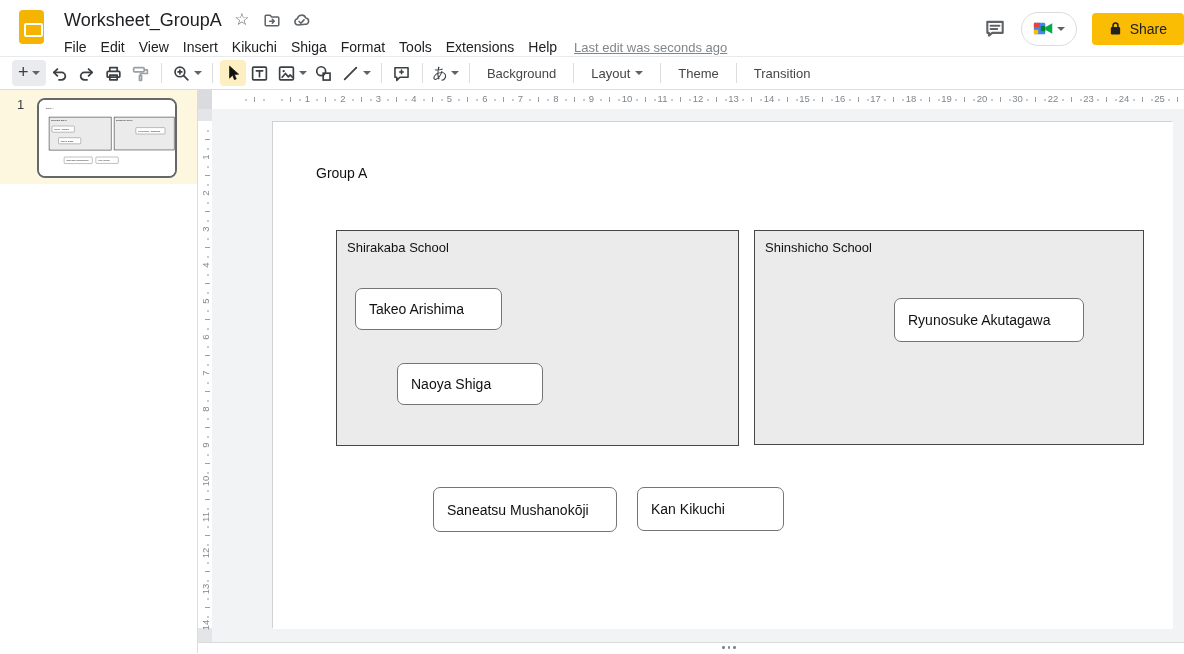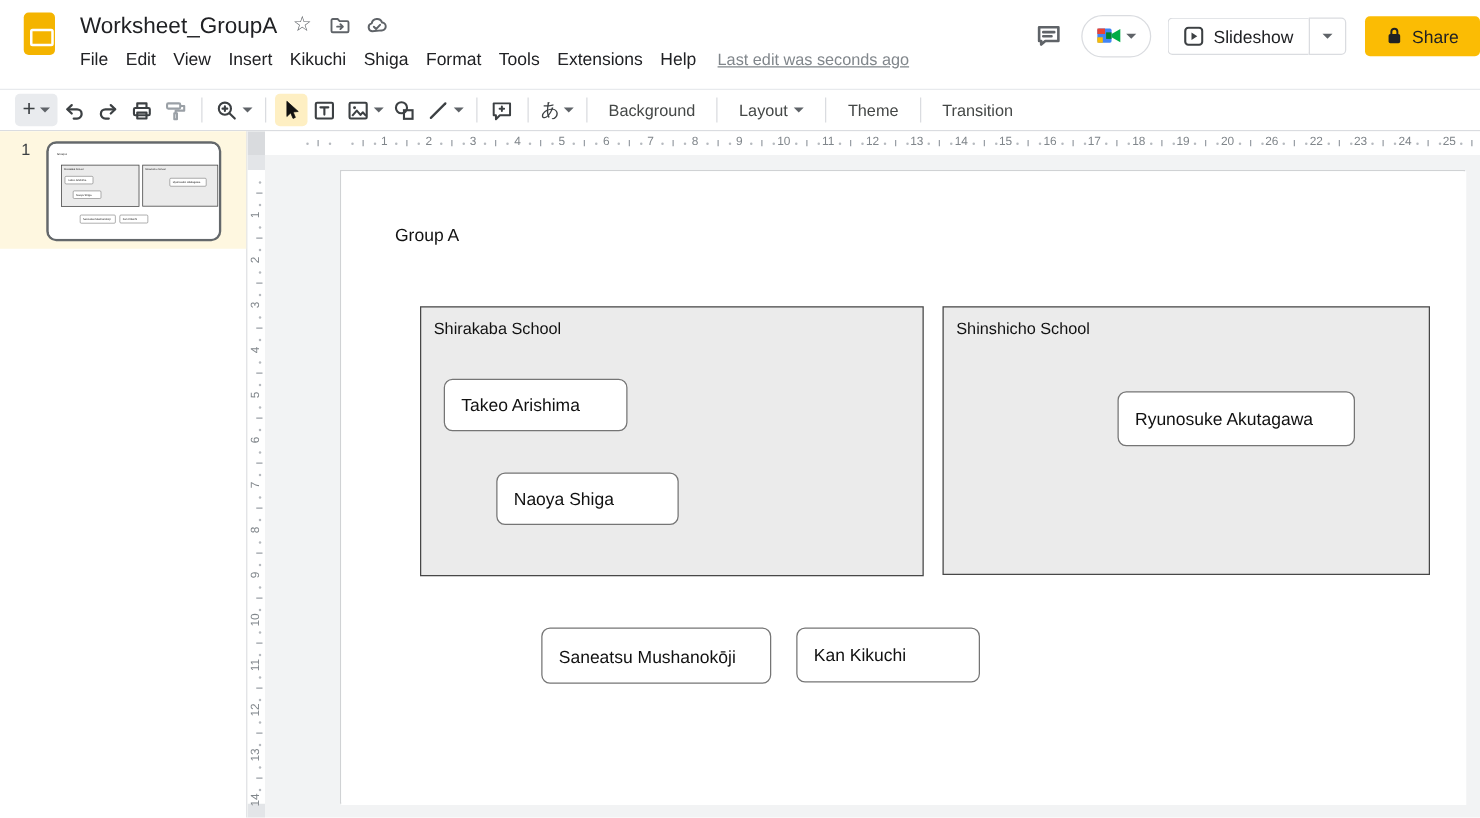--- a/index.html
+++ b/index.html
@@ -1,20 +1,20 @@
 <!DOCTYPE html>
 <html style="--share-bg: #fbbc04; --selected-slide-bg: #fef7e0; --tool-active-bg: #feefc3; --container-fill: #ebebeb;"><head>
 <meta charset="utf-8">
 <style>
   * { margin:0; padding:0; box-sizing:border-box; }
   html,body { width:1184px; height:654px; overflow:hidden; background:#fff;
               font-family:"Liberation Sans", sans-serif; -webkit-font-smoothing:antialiased; }
 
   
-  .header { position:relative; height:72px; background:#fff; border-bottom:1px solid #e8eaed; }
+  .header { position:relative; height:57px; background:#fff; border-bottom:1px solid #e8eaed; }
   .logo { position:absolute; left:19px; top:10px; width:25px; height:34px; background:#f4b400;
           border-radius:4px; }
   .logo::after { content:""; position:absolute; left:5px; top:13px; width:15px; height:10px;
                  border:2.5px solid #fff; border-radius:2px; }
   .title-block { position:absolute; left:64px; top:7px; }
   .title-row { display:flex; align-items:center; gap:10px; height:26px; }
   .doc-title { font-size:18px; font-weight:500; color:#202124; }
   .hdr-ic { width:20px; height:20px; display:flex; align-items:center; justify-content:center;
             color:#5f6368; cursor:pointer; }
   .star-glyph { font-size:17px; line-height:18px; }
@@ -153,32 +153,20 @@
     </span>
     <span class="meet-pill">
       <svg width="21" height="17" viewBox="0 0 24 19">
         <rect x="1" y="3" width="13" height="13" rx="1.5" fill="#4285f4"></rect>
         <rect x="1" y="3" width="7" height="5" fill="#ea4335"></rect>
         <rect x="1" y="11" width="5" height="5" fill="#fbbc04"></rect>
         <rect x="9" y="6.5" width="5" height="6" fill="#00832d"></rect>
         <path d="M14 8l8-4.5v12L14 11z" fill="#00ac47"></path>
       </svg>
       <span class="caret"></span>
-    </span>
-    <span class="btn-slideshow-group">
-      <button class="btn-slideshow">
-        <svg width="16" height="16" viewBox="0 0 16 16">
-          <rect x="1.2" y="1.2" width="13.6" height="13.6" rx="2.5" fill="none" stroke="#3c4043" stroke-width="1.7"></rect>
-          <path d="M6.2 5l4.6 3-4.6 3z" fill="#3c4043"></path>
-        </svg>
-        <span>Slideshow</span>
-      </button>
-      <button class="btn-slideshow-dd">
-        <span class="caret"></span>
-      </button>
     </span>
     <button class="btn-share">
       <svg width="13" height="15" viewBox="0 0 14 16">
         <rect x="2" y="6.5" width="10" height="8" rx="1.5" fill="#202124"></rect>
         <path d="M4.4 6.5V4.6a2.6 2.6 0 0 1 5.2 0v1.9" fill="none" stroke="#202124" stroke-width="1.7"></path>
       </svg>
       <span>Share</span>
     </button>
   </div>
 </div>
@@ -399,21 +387,21 @@
         <div class="h-num" style="left: 464.5px;">11</div>
         <div class="h-num" style="left: 500px;">12</div>
         <div class="h-num" style="left: 535.5px;">13</div>
         <div class="h-num" style="left: 571px;">14</div>
         <div class="h-num" style="left: 606.5px;">15</div>
         <div class="h-num" style="left: 642px;">16</div>
         <div class="h-num" style="left: 677.5px;">17</div>
         <div class="h-num" style="left: 713px;">18</div>
         <div class="h-num" style="left: 748.5px;">19</div>
         <div class="h-num" style="left: 784px;">20</div>
-        <div class="h-num" style="left: 819.5px;">26</div>
+        <div class="h-num" style="left: 819.5px;">30</div>
         <div class="h-num" style="left: 855px;">22</div>
         <div class="h-num" style="left: 890.5px;">23</div>
         <div class="h-num" style="left: 926px;">24</div>
         <div class="h-num" style="left: 961.5px;">25</div>
       </div>
     <div class="ruler-corner"></div>
     <div class="v-ruler" id="v-ruler">
       <div class="v-cap-top"></div>
       <div class="v-cap-bottom"></div>
     <div class="v-dot" style="top: 21px;"></div>

